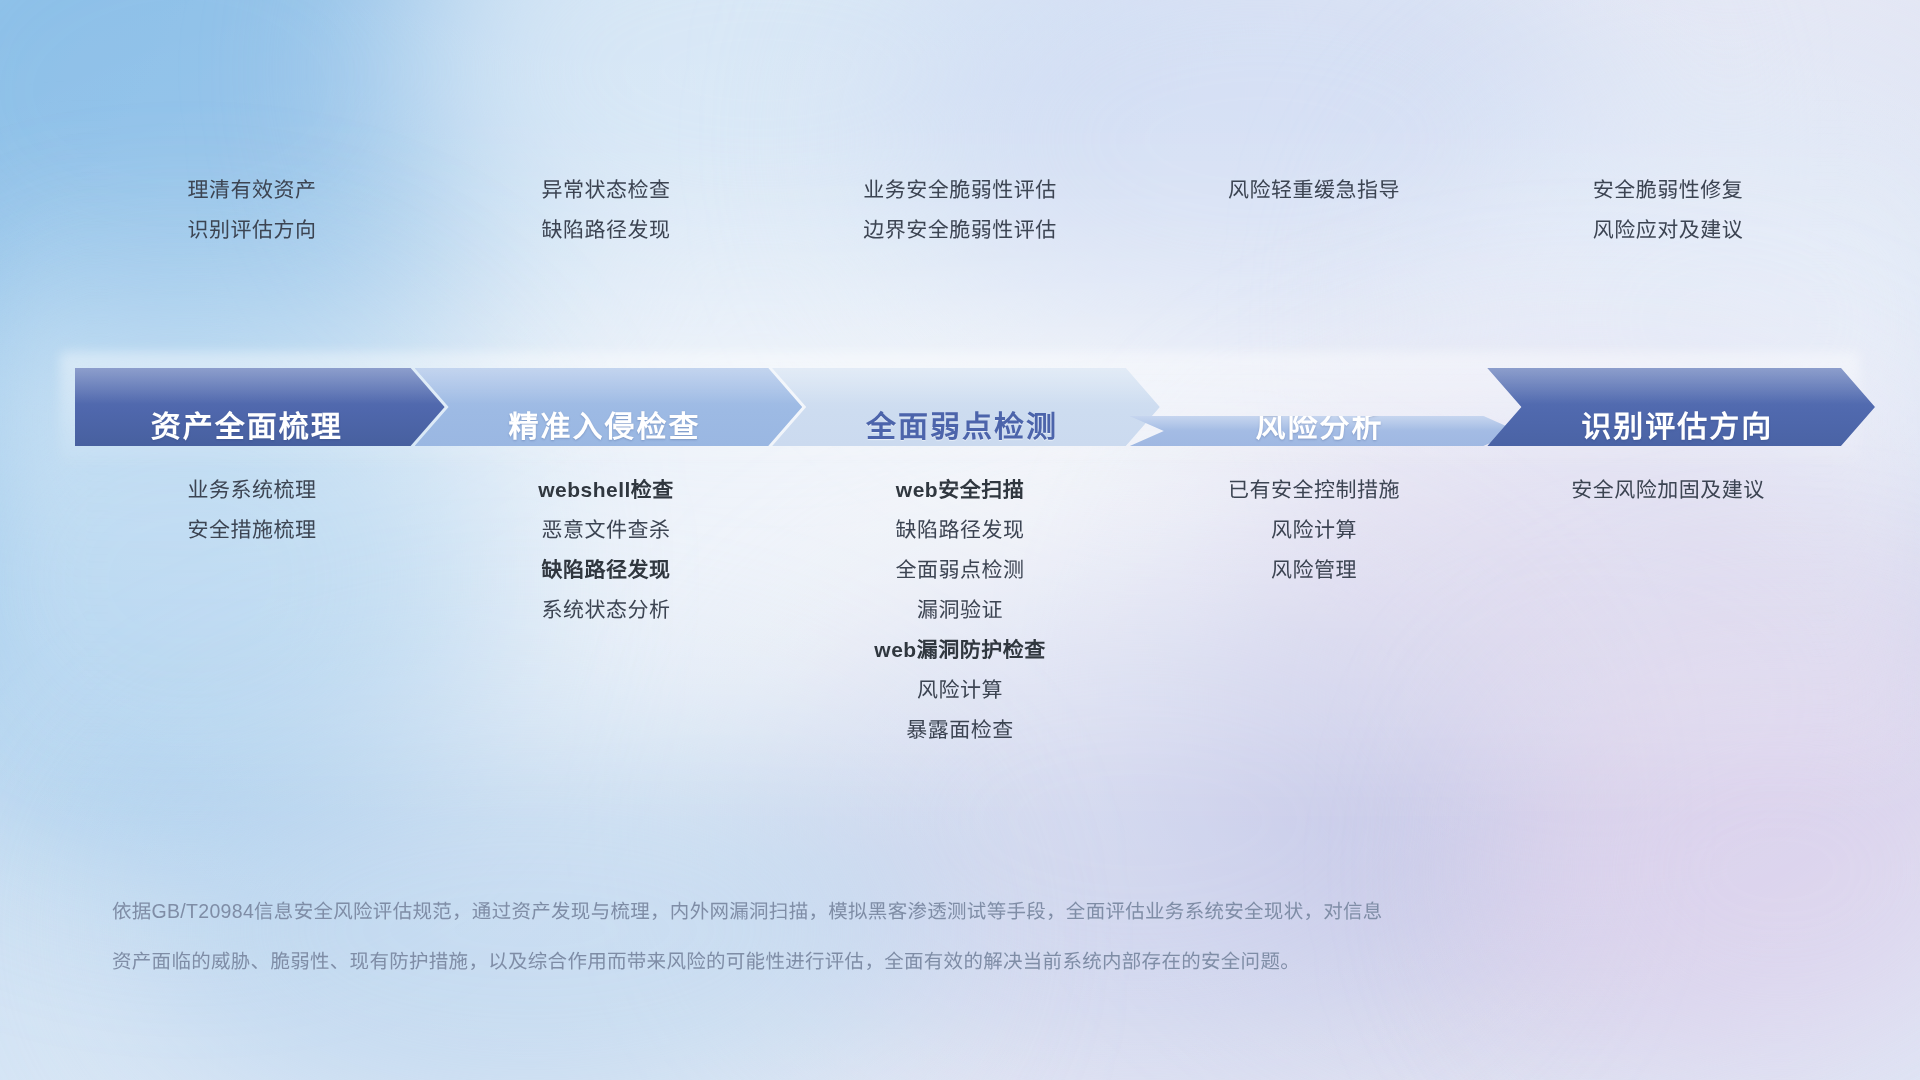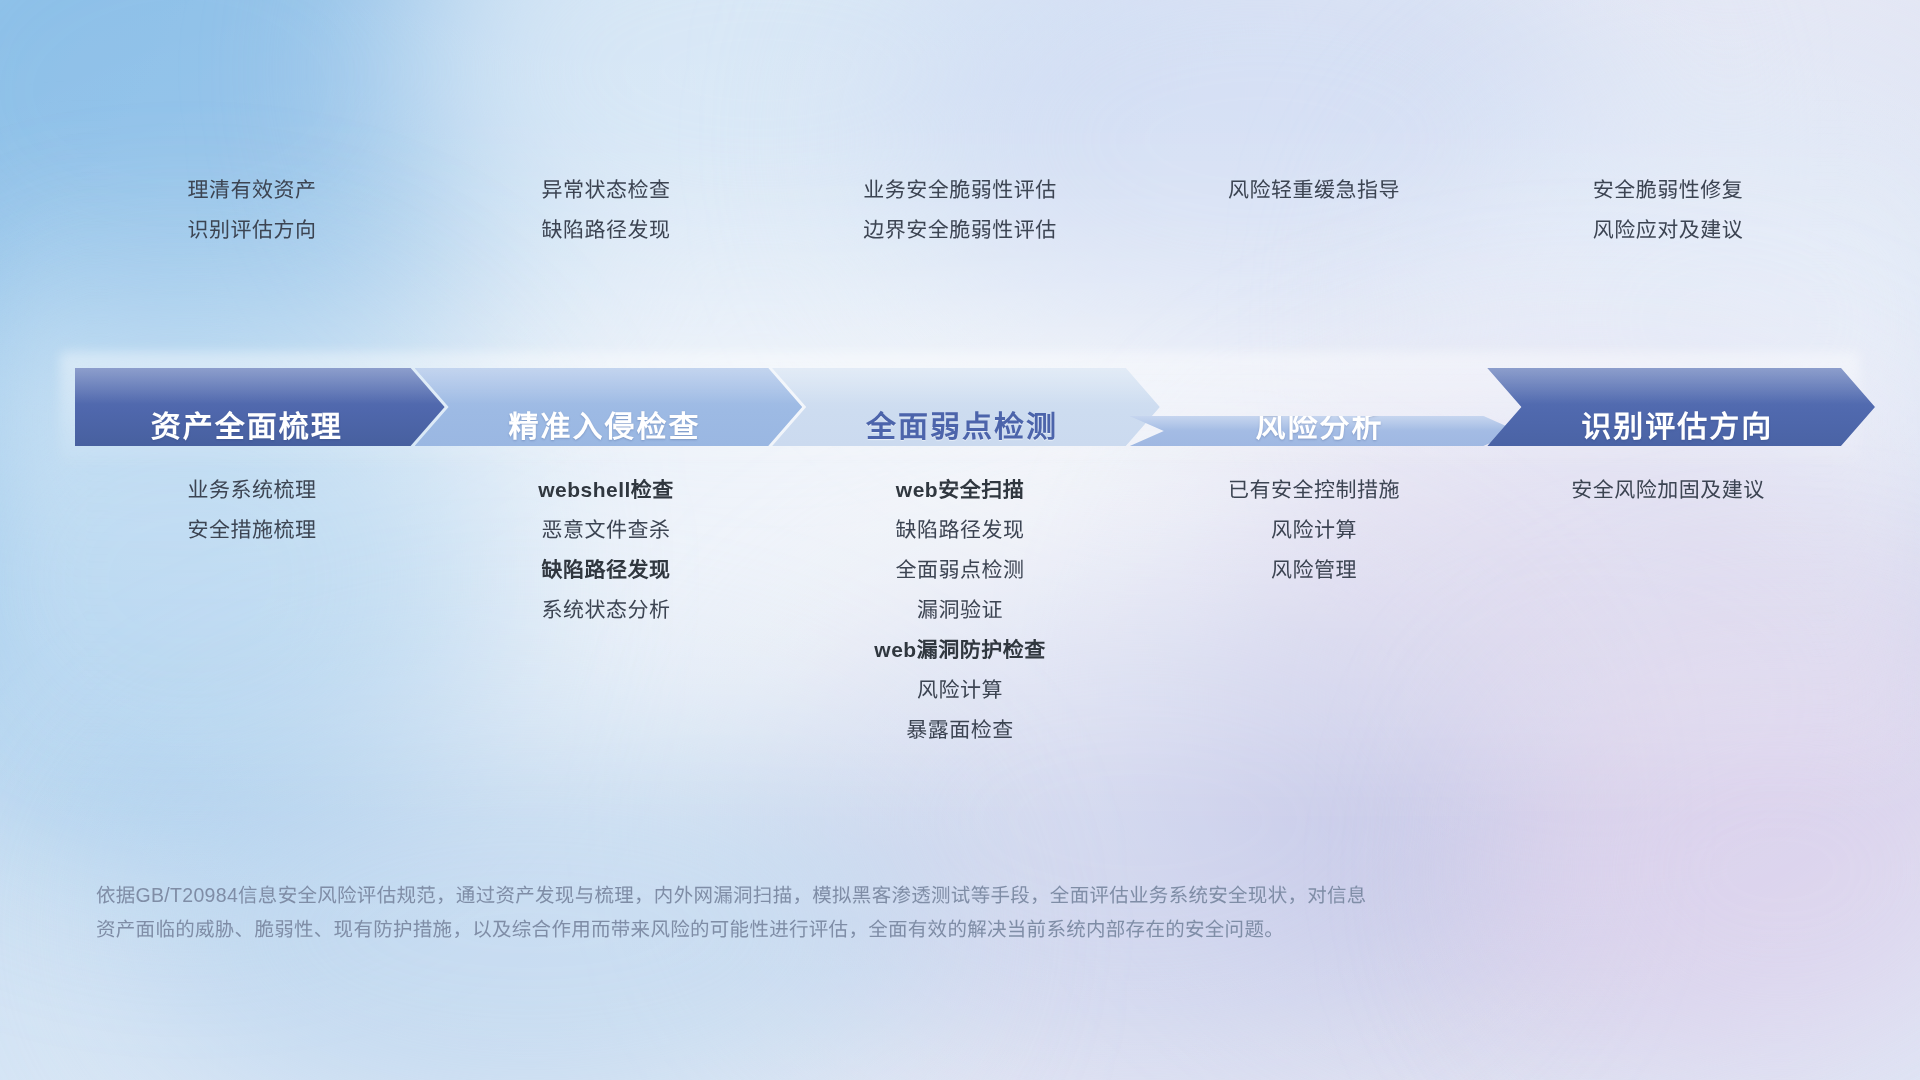--- a/index.html
+++ b/index.html
@@ -103,21 +103,21 @@
     position:absolute;left:60px;top:352px;width:1800px;height:112px;
     background:linear-gradient(180deg,rgba(255,255,255,.42),rgba(255,255,255,.06));
     filter:blur(6px);border-radius:6px;
   }
 
   
   .footer{
     position:absolute;left:96px;top:878px;width:1560px;
     font-size:19.5px;line-height:34px;color:#7f8da6;letter-spacing:.3px;
   }
-  .footer p{margin:0;}
+  .footer p{margin:16px;}
 </style>
 </head>
 <body>
 
 <div class="bg-base"></div>
 <div class="bg-blob blob-1"></div>
 <div class="bg-blob blob-3"></div>
 <div class="bg-blob blob-4"></div>
 <div class="bg-blob blob-8"></div>
 <div class="bg-blob blob-2"></div>

